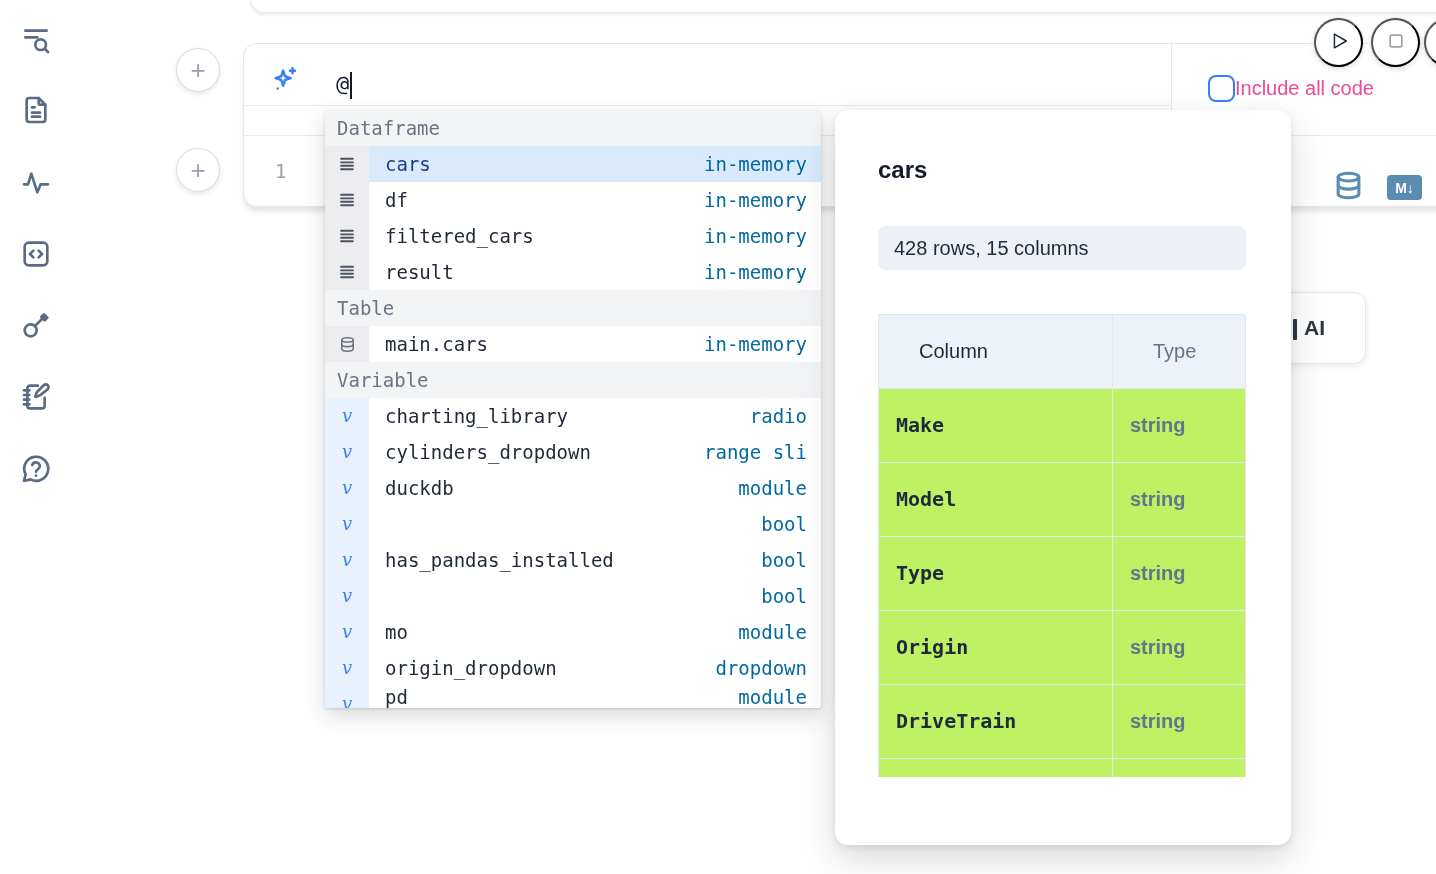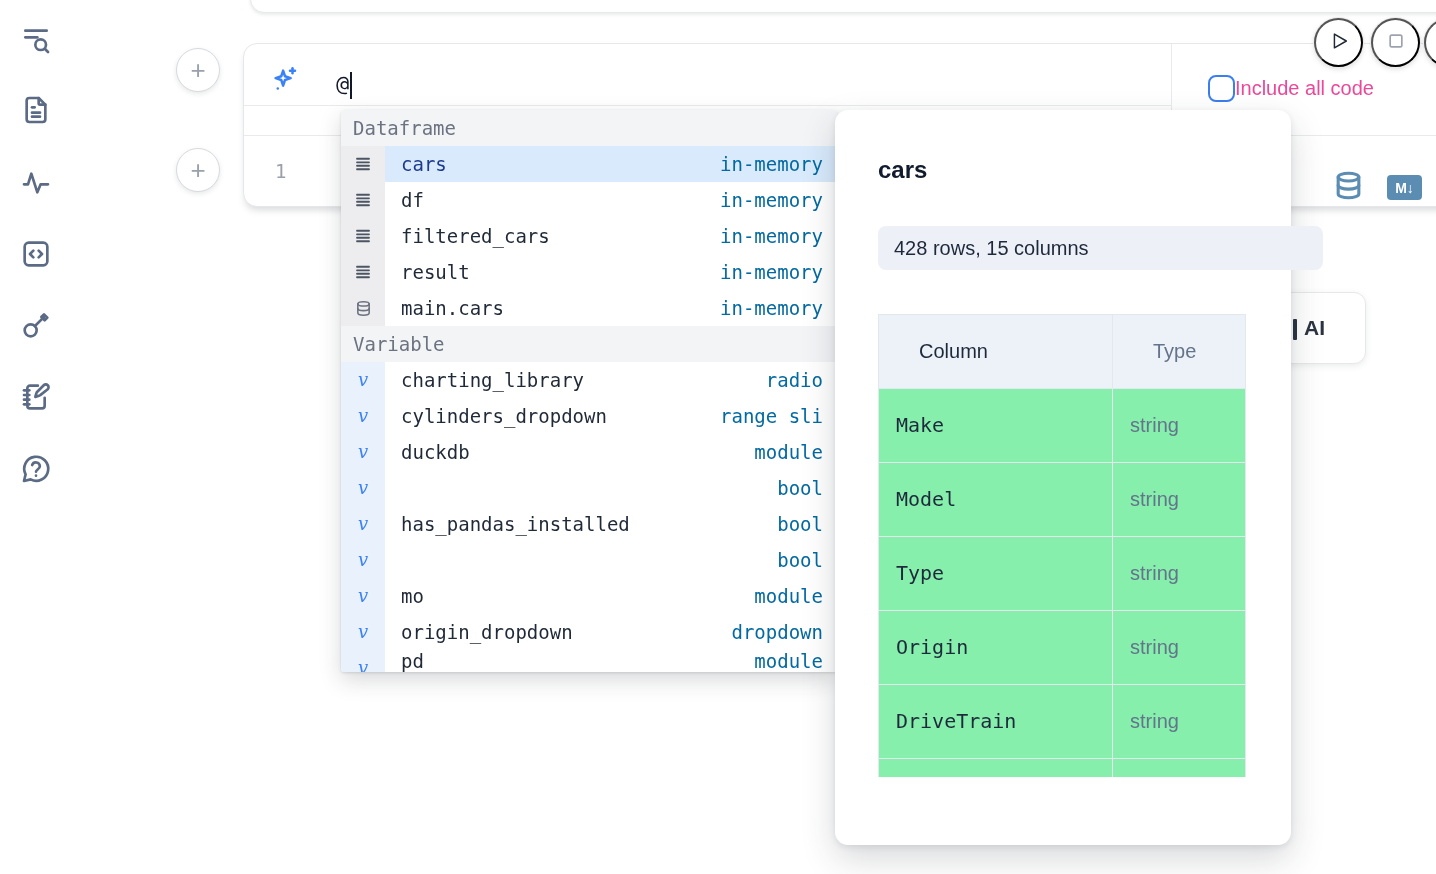--- a/index.html
+++ b/index.html
@@ -46,21 +46,21 @@
     box-shadow:0 0 0 1px #ececee, 0 2px 5px rgba(60,64,72,.18); display:flex; align-items:center; justify-content:center;
     z-index:5; cursor:pointer; }
 
   
   .ai-card { position:absolute; left:1240px; top:292px; width:126px; height:72px; background:#fff;
     border:1px solid #e7e8eb; border-radius:12px; box-shadow:0 2px 6px rgba(60,64,72,.10); z-index:4; }
   .ai-card .frag-bar { position:absolute; left:52px; top:26px; width:4px; height:21px; background:#2c3442; border-radius:1px; }
   .ai-card .ai-label { position:absolute; left:63px; top:23px; font-weight:bold; font-size:21px; color:#2c3442; }
 
   
-  .autocomplete { position:absolute; left:341px; top:110px; width:496px; background:#fff; z-index:6;
+  .autocomplete { position:absolute; left:325px; top:110px; width:496px; background:#fff; z-index:6;
     border-radius:3px; box-shadow:0 1px 3px rgba(0,0,0,.12), 0 8px 22px rgba(40,45,55,.18); overflow:hidden; }
   .ac-header { height:36px; background:#f3f4f6; color:#6b7280; font-size:19px; line-height:36px; padding-left:12px;
     font-family:"DejaVu Sans Mono","Liberation Mono",monospace; }
   .ac-row { height:36px; display:flex; cursor:pointer; }
   .ac-row.partial { height:22px; overflow:hidden; }
   .ac-gutter { width:44px; flex:none; height:36px; background:#ededef; display:flex; align-items:center; justify-content:center; }
   .ac-gutter.var { background:#e8f1fc; }
   .ac-main { flex:1; display:flex; align-items:center; padding:0 14px 0 16px; background:#fff;
     font-family:"DejaVu Sans Mono","Liberation Mono",monospace; font-size:19px; min-width:0; }
   .ac-row.selected .ac-main { background:#d8eafc; }
@@ -68,26 +68,26 @@
   .ac-row.selected .ac-name { color:#1e3a8a; }
   .ac-type { margin-left:auto; color:#0369a1; white-space:nowrap; overflow:hidden; padding-left:10px; }
   .ac-vglyph { font-family:"DejaVu Serif",serif; font-style:italic; color:#3b82f6; font-size:18px; line-height:1; }
 
   
   .preview { position:absolute; left:835px; top:110px; width:456px; height:735px; background:#fff; border-radius:13px;
     box-shadow:0 2px 6px rgba(40,45,55,.10), 0 14px 34px rgba(40,45,55,.18); z-index:7; padding:46px 43px 0 43px; }
   .pv-title { font-size:24px; font-weight:bold; color:#111b2e; line-height:28px; }
   .pv-source { margin-top:17px; font-size:20px; color:#64748b; }
   .pv-badge { margin-top:42px; height:44px; background:#edf1f7; border-radius:8px; display:flex; align-items:center;
-    padding-left:16px; font-size:20px; color:#1e293b; width:445px; }
+    padding-left:16px; font-size:20px; color:#1e293b; width:368px; }
   .pv-tablewrap { margin-top:44px; width:368px; height:463px; overflow:hidden; border-top:1px solid #e3e8ef; }
   table.pv { border-collapse:collapse; width:368px; }
   table.pv th, table.pv td { border:1px solid #e3e8ef; border-top:none; text-align:left; padding:0 0 0 17px; }
   table.pv th { height:73px; background:#edf2f8; font-size:20px; font-weight:normal; color:#1e293b;padding-left:40px; }
-  table.pv td { height:74px; background:#86efac; }
+  table.pv td { height:74px; background:#bef264;font-weight:bold; }
   table.pv .c-col { width:234px; font-family:"DejaVu Sans Mono","Liberation Mono",monospace; font-size:20px; color:#1e293b; }
   table.pv .c-type { font-size:20px; color:#64748b; }
 </style>
 </head>
 <body>
 
 <div class="screen">
 
   <aside class="sidebar">
     <div class="sb-icon" style="top:23px">
@@ -258,20 +258,21 @@
               <path d="M4 9.7h16"></path>
               <path d="M4 14.3h16"></path>
               <path d="M4 19h16"></path>
             </svg>
           </div>
           <div class="ac-main">
             <span class="ac-name">result</span>
             <span class="ac-type">in-memory</span>
           </div>
         </div>
+        <div class="ac-header">Table</div>
         <div class="ac-row">
           <div class="ac-gutter">
             <svg width="17" height="17" viewBox="0 0 24 24" fill="none" stroke="#6b7280" stroke-width="2.2" stroke-linecap="round">
               <ellipse cx="12" cy="5.5" rx="8" ry="3"></ellipse>
               <path d="M4 5.5v13c0 1.66 3.6 3 8 3s8-1.34 8-3v-13"></path>
               <path d="M4 12c0 1.66 3.6 3 8 3s8-1.34 8-3"></path>
             </svg>
           </div>
           <div class="ac-main">
             <span class="ac-name">main.cars</span>

